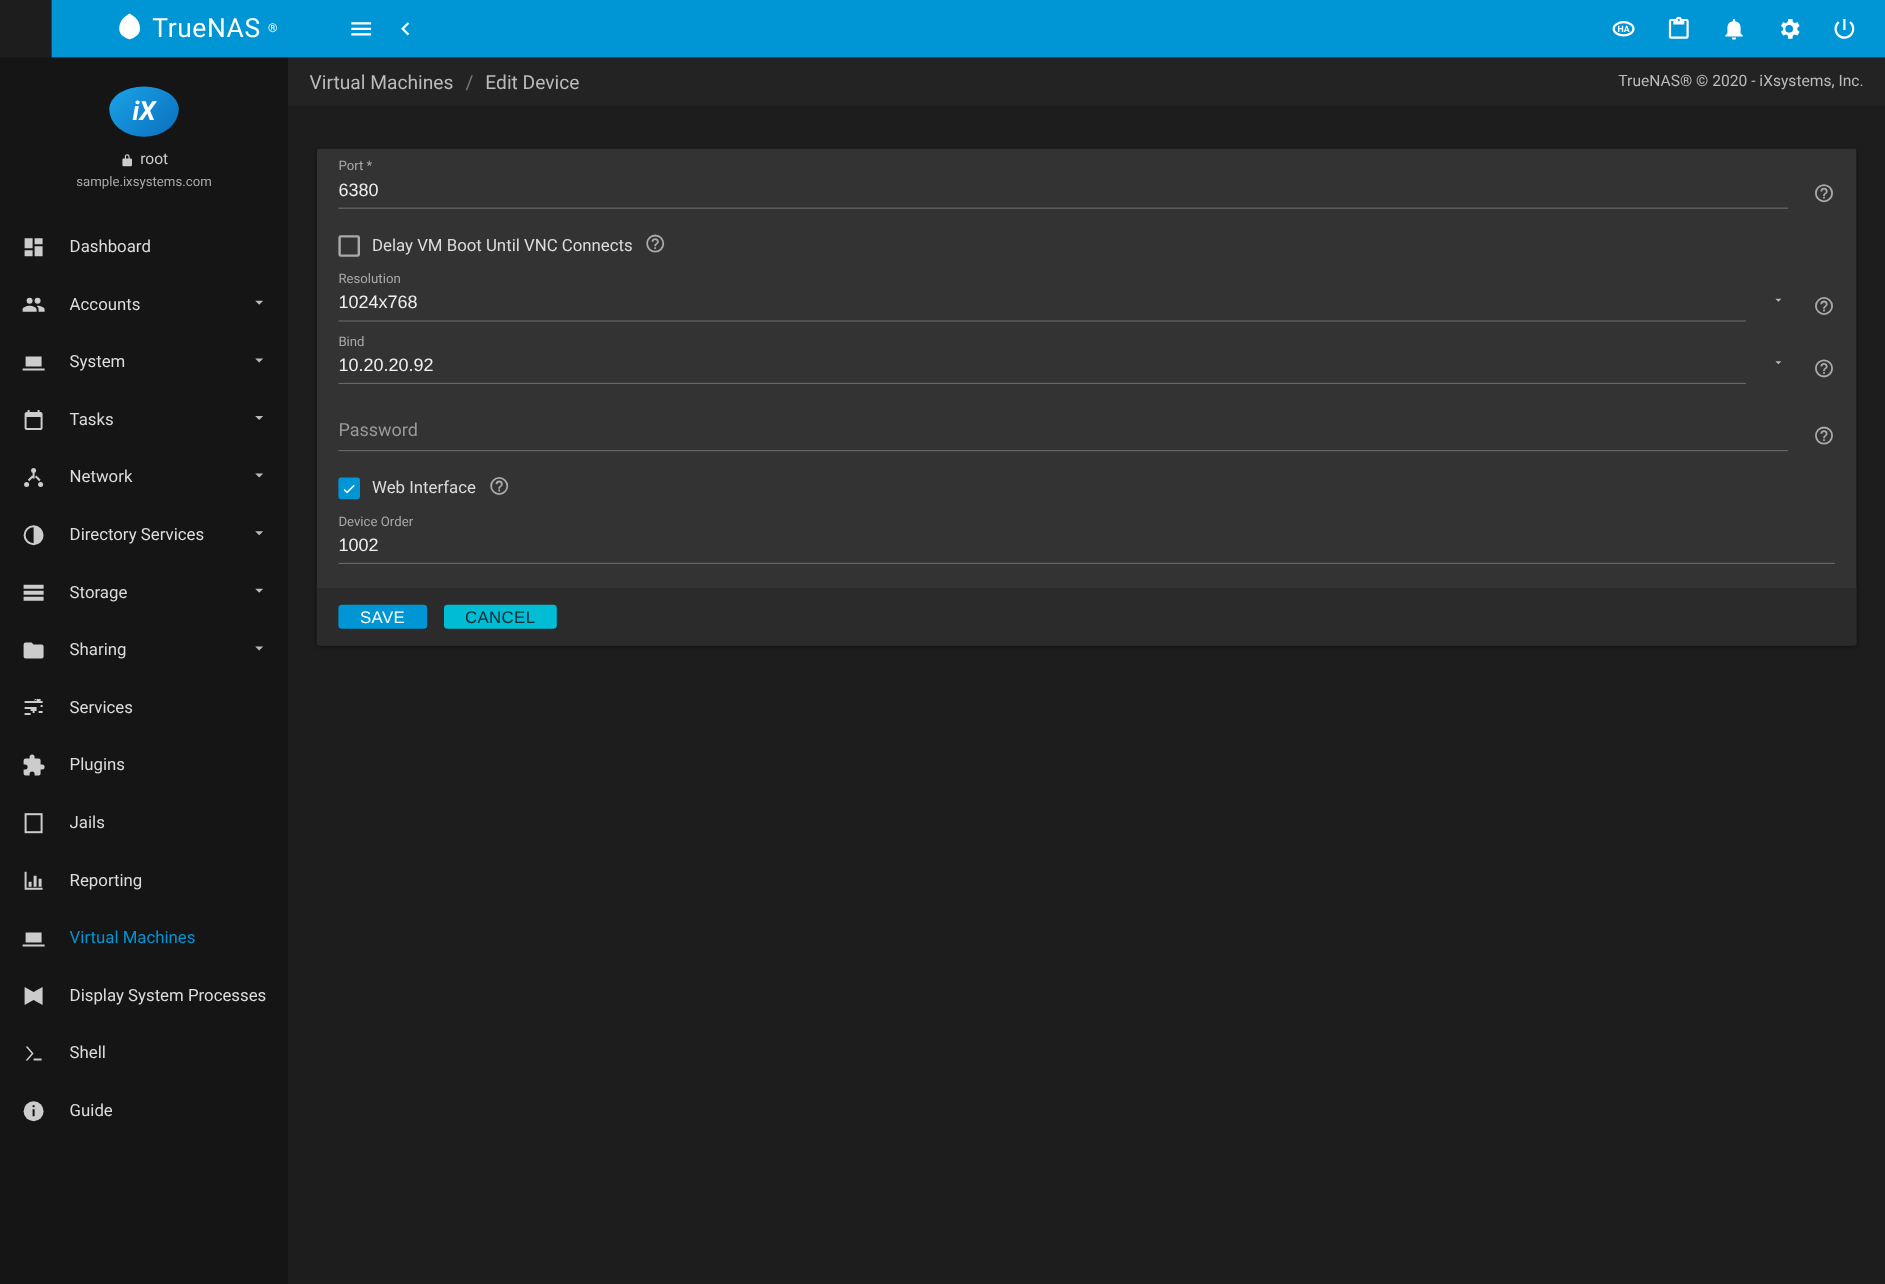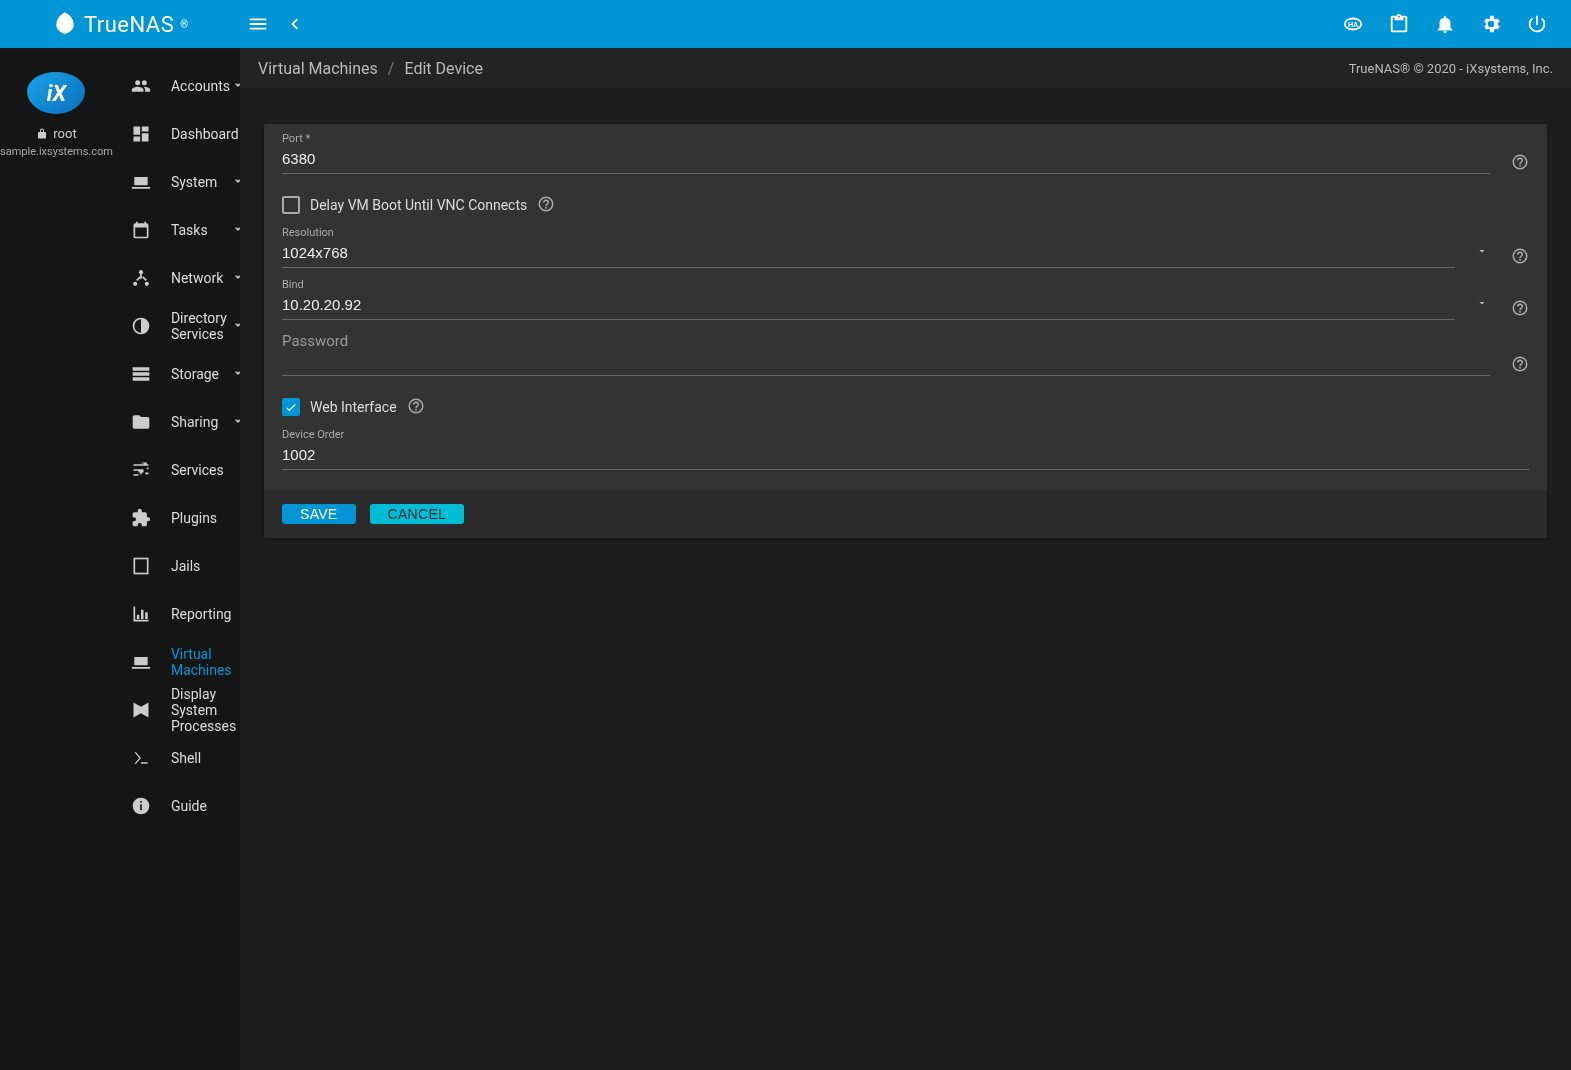--- a/index.html
+++ b/index.html
@@ -13,20 +13,21 @@
   overflow: hidden;
 }
 
 .topbar {
   height: 48px;
   background: #0095d5;
   display: flex;
   align-items: center;
   color: #fff;
   padding: 0 12px 0 0;
+  margin-left: 43px;
 }
 .logo-box {
   width: 240px;
   display: flex;
   align-items: center;
   justify-content: center;
   gap:6px;
 }
 .logo-mark svg { width:26px; height:26px; fill:#fff;}
 .logo-text { font-size:22px; font-weight:400; letter-spacing:0.5px;}
@@ -36,20 +37,21 @@
 .icon-btn { cursor:pointer; display:flex; align-items:center; justify-content:center; width:24px; height:24px;}
 .icon-btn svg { width:22px; height:22px; fill:#fff; }
 
 
 .shell { display:flex; height: calc(100% - 48px); }
 .sidebar {
   width:240px;
   background:#151515;
   color:#ccc;
   display:flex;
+  flex-direction:column;
   overflow-y:auto;
 }
 .brand-block { text-align:center; padding:24px 0 10px;}
 .brand-ix {
   width:58px; height:42px; margin:0 auto 12px;
   background:linear-gradient(135deg,#1aa3e8,#0b6fbd);
   border-radius:50% 50% 50% 50% / 45% 45% 55% 55%;
   display:flex; align-items:center; justify-content:center;
   color:#fff; font-weight:700; font-style:italic; font-size:22px;
 }
@@ -99,21 +101,21 @@
 .chk.checked{background:#0095d5;border-color:#0095d5;}
 .chk.checked svg{width:14px;height:14px;fill:#fff;}
 .chk-label{font-size:14px;color:#ddd;}
 
 .actions-bar{background:#2b2b2b;margin:20px -18px 0;padding:14px 18px;display:flex;gap:14px;border-radius:0 0 2px 2px;}
 .btn{border:none;cursor:pointer;font-size:14px;font-weight:500;padding:2px 18px;border-radius:3px;letter-spacing:0.3px;}
 .btn-primary{background:#0095d5;color:#fff;}
 .btn-secondary{background:#00bcd4;color:#072b33;}
 
 
-.placeholder-label{color:#999;font-size:15px;position:absolute;bottom:25px;pointer-events:none;}
+.placeholder-label{color:#999;font-size:15px;position:absolute;bottom:8px;pointer-events:none;}
 </style>
 </head>
 <body>
 
 <svg width="0" height="0" style="position:absolute">
   <defs>
     <g id="i-menu">
         <path d="M3 6h18v2H3zm0 5h18v2H3zm0 5h18v2H3z"></path>
       </g>
     <g id="i-chevl">
@@ -270,35 +272,35 @@
             <use href="#i-lock"></use>
           </svg>
         <span>root</span>
       </div>
       <div class="host-line">sample.ixsystems.com</div>
     </div>
     <div class="nav" id="nav">
         <div class="nav-item">
           <span class="nav-icon">
             <svg viewBox="0 0 24 24">
+              <use href="#i-dashboard"></use>
+            </svg>
+          </span>
+          <span class="nav-label">Dashboard</span>
+        </div>
+        <div class="nav-item">
+          <span class="nav-icon">
+            <svg viewBox="0 0 24 24">
               <use href="#i-people"></use>
             </svg>
           </span>
           <span class="nav-label">Accounts</span>
           <span class="chevron"><svg viewBox="0 0 24 24">
               <use href="#i-chevd"></use>
             </svg></span>
-        </div>
-        <div class="nav-item">
-          <span class="nav-icon">
-            <svg viewBox="0 0 24 24">
-              <use href="#i-dashboard"></use>
-            </svg>
-          </span>
-          <span class="nav-label">Dashboard</span>
         </div>
         <div class="nav-item">
           <span class="nav-icon">
             <svg viewBox="0 0 24 24">
               <use href="#i-laptop"></use>
             </svg>
           </span>
           <span class="nav-label">System</span>
           <span class="chevron"><svg viewBox="0 0 24 24">
               <use href="#i-chevd"></use>

